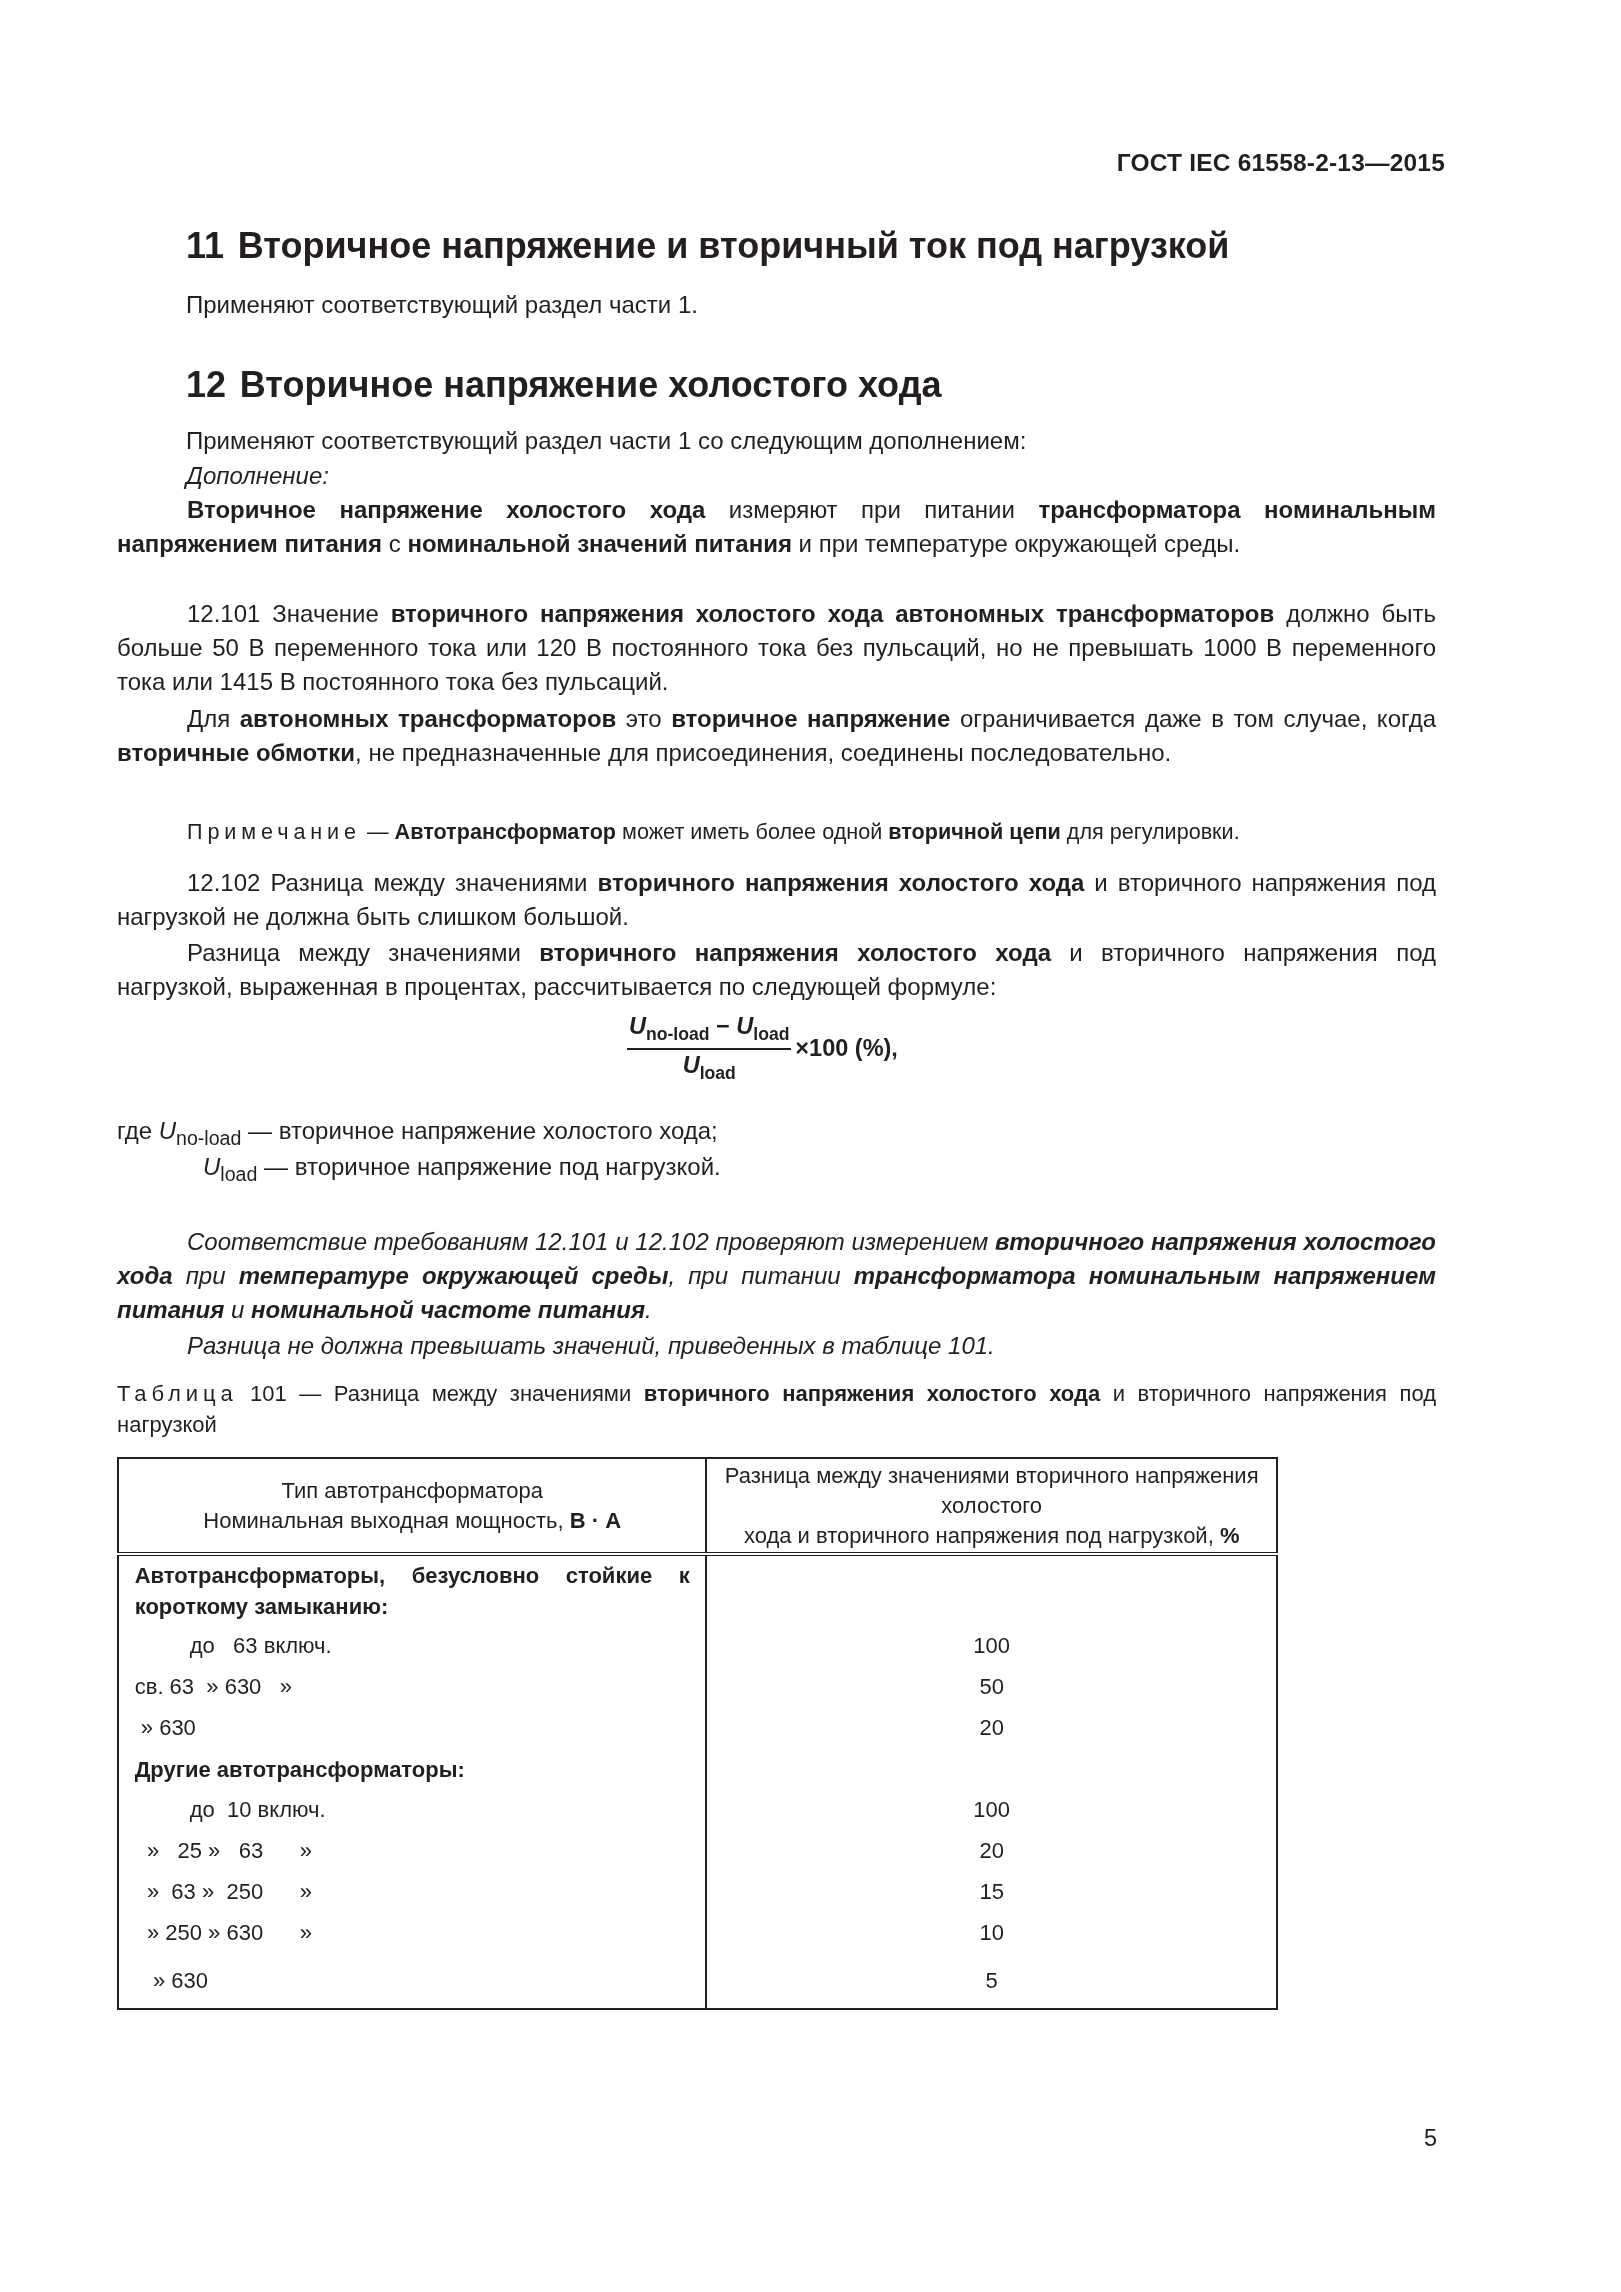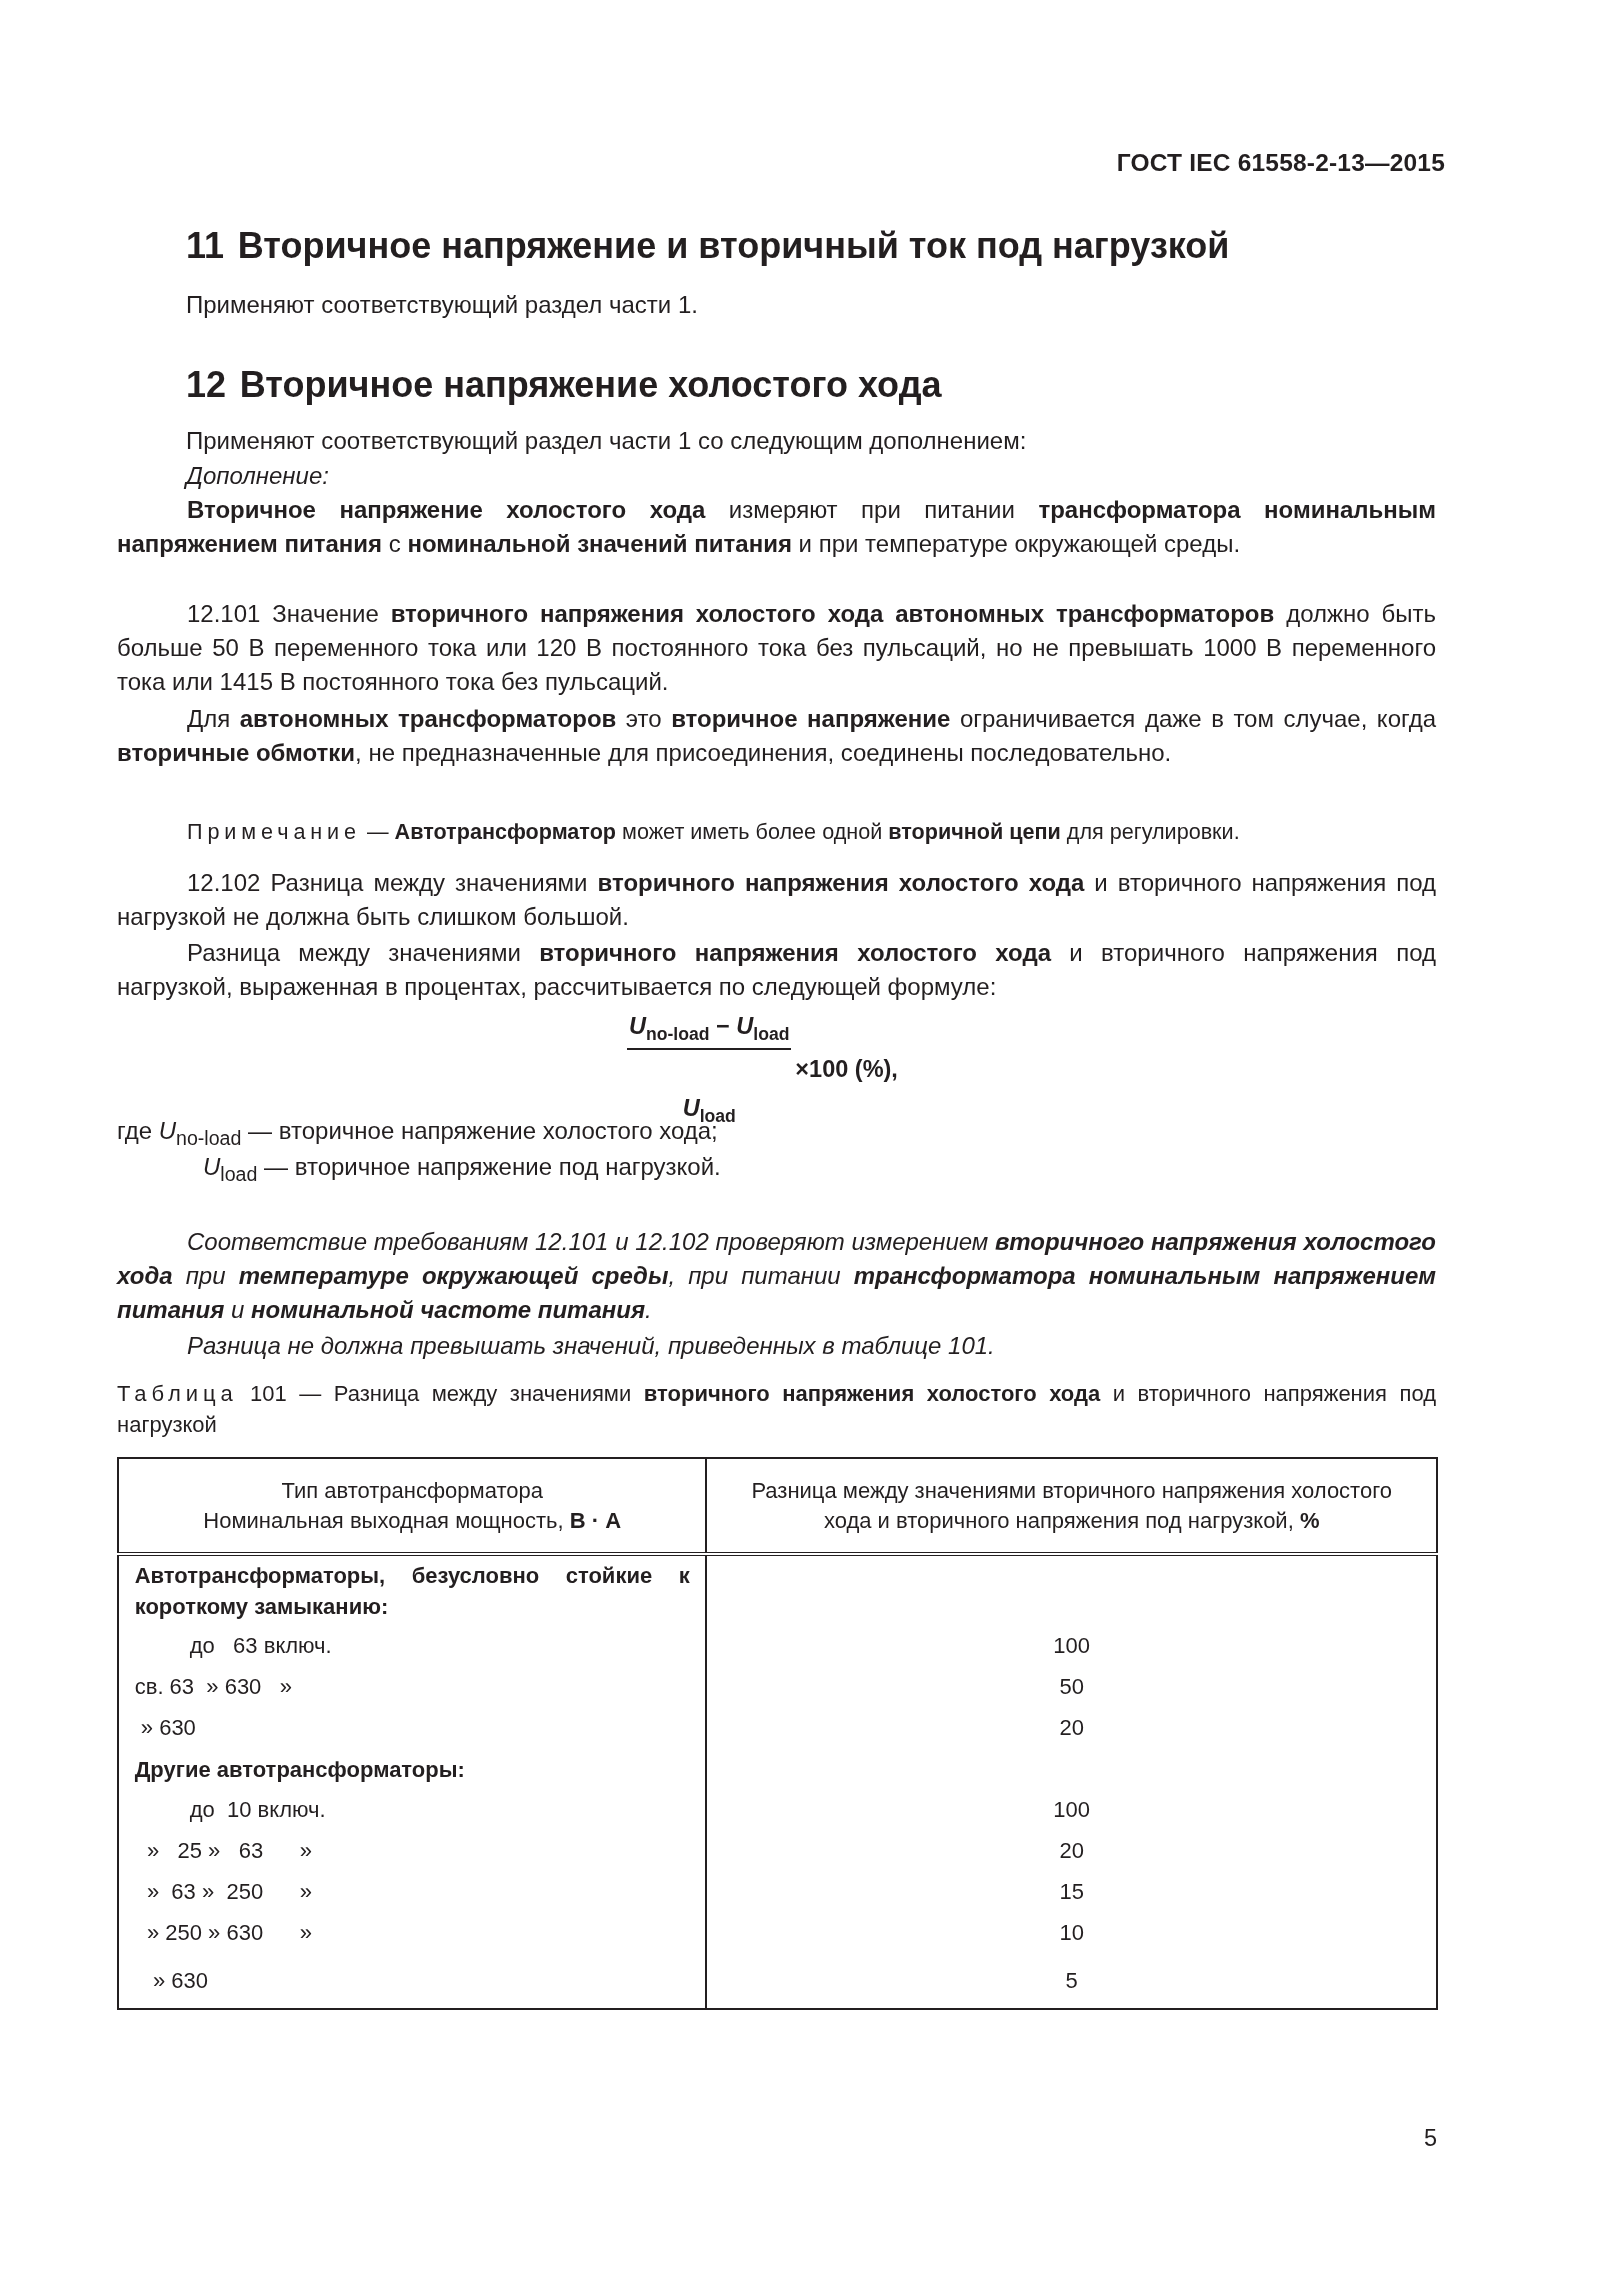--- a/index.html
+++ b/index.html
@@ -23,34 +23,34 @@
   .p.indent { text-indent: 70px; }
   .p.plain { left: 69px; width: auto; white-space: nowrap; }
   .p i { font-style: italic; }
   .p b { font-weight: bold; }
   .note { position: absolute; left: 70px; font-size: 21.6px; white-space: nowrap; }
   .spaced { letter-spacing: 4.9px; }
   .formula {
     position: absolute; left: 510px; top: 1013px;
     font-weight: bold; font-size: 23.5px; display: flex; align-items: center;
   }
-  .frac { display: inline-flex; flex-direction: column; align-items: center; gap: 43px; }
+  .frac { display: inline-flex; flex-direction: column; align-items: center; }
   .frac .num-part { border-bottom: 2px solid #231f20; padding: 0 2px 2.9px 2px; }
   .frac .den-part { padding-top: 2px; }
   .frac i { font-style: italic; }
   .frac sub { font-size: 17.6px; }
   .mult { margin-left: 3.9px; }
   .where { position: absolute; left: 0; font-size: 24px; white-space: nowrap; }
   .where sub { font-size: 19.6px; }
   .table-caption {
     position: absolute; left: 0; top: 1378px; width: 1319px;
     font-size: 22px; line-height: 31px; text-align: justify;
   }
   table.t101 {
-    position: absolute; left: 0; top: 1457px; width: 1321px;
+    position: absolute; left: 0; top: 1457px; width: 1161px;
     border-collapse: collapse; font-size: 22px;
     border: 2.9px solid #231f20;
     padding-left: 24px;
   }
   table.t101 td, table.t101 th { padding: 0; vertical-align: middle; }
   table.t101 th {
     font-weight: normal; text-align: center; height: 93px; line-height: 30px;
     border-bottom: 4.9px double #231f20;
   }
   .col1 { width: 555px; border-right: 2px solid #231f20; }

